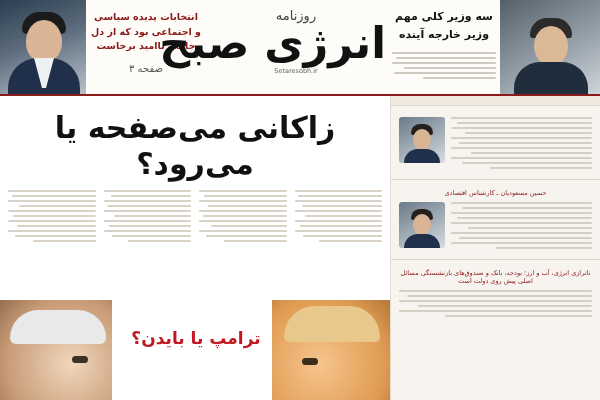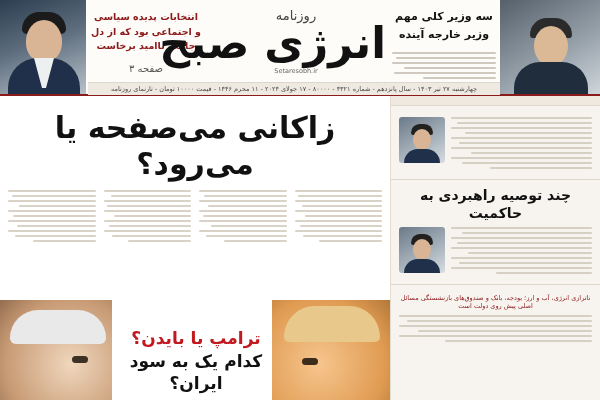--- a/index.html
+++ b/index.html
@@ -228,23 +228,20 @@
       <div class="line" style="width:98%"></div>
       <div class="line" style="width:70%"></div>
     </div>
 
     <div class="mast-right-photo">
       <div class="hair2"></div>
       <div class="face2"></div>
       <div class="suit2"></div>
     </div>
 
-    <div class="dateline">
-      <span>چهارشنبه ۲۷ تیر ۱۴۰۳ - سال پانزدهم - شماره ۴۳۲۱ - ۸۰۰۰۰ - ۱۷ جولای ۲۰۲۴ - ۱۱ محرم ۱۴۴۶ - قیمت ۱۰۰۰۰ تومان - تارنمای روزنامه</span>
-    </div>
   </div>
 
   <div class="lead">
     <div class="lead-title">زاکانی می‌صفحه یا می‌رود؟</div>
 
     <div class="lead-cols">
       <div class="lead-col">
         <div class="line" style="width:100%"></div>
           <div class="line" style="width:96%"></div>
         <div class="line" style="width:100%"></div>
@@ -300,21 +297,20 @@
 
     <div class="tb-block">
       <div class="tb-left-face">
         <div class="hairw"></div>
         <div class="eye"></div>
 
       </div>
 
       <div class="tb-center">
         <div class="tb-q1">ترامپ یا بایدن؟</div>
-        <div class="tb-q2">کدام یک به سود ایران؟</div>
 
       </div>
 
       <div class="tb-right-face">
         <div class="hairy"></div>
         <div class="eye2"></div>
 
       </div>
     </div>
 
@@ -340,21 +336,21 @@
         </div>
         <div class="thumb">
           <div class="h"></div>
             <div class="f"></div>
             <div class="s"></div>
         </div>
       </div>
     </div>
 
     <div class="side-item">
-      <div class="side-title">چند توصیه راهبردی به حاکمیت</div>
+      <div class="side-kicker">حسین مسعودیان ـ کارشناس اقتصادی</div>
       <div class="side-body">
         <div class="side-text">
           <div class="line" style="width:100%"></div>
             <div class="line" style="width:92%"></div>
           <div class="line" style="width:100%"></div>
             <div class="line" style="width:96%"></div>
           <div class="line" style="width:100%"></div>
             <div class="line" style="width:88%"></div>
           <div class="line" style="width:100%"></div>
             <div class="line" style="width:94%"></div>

